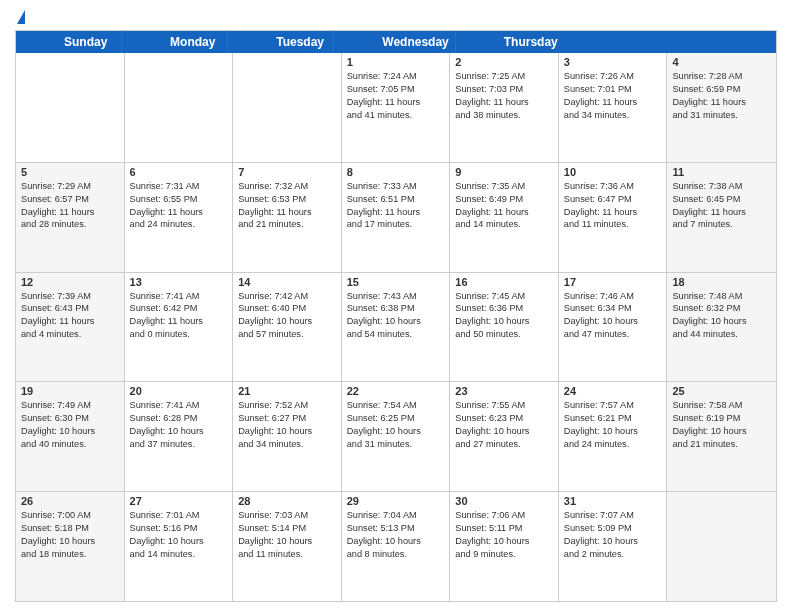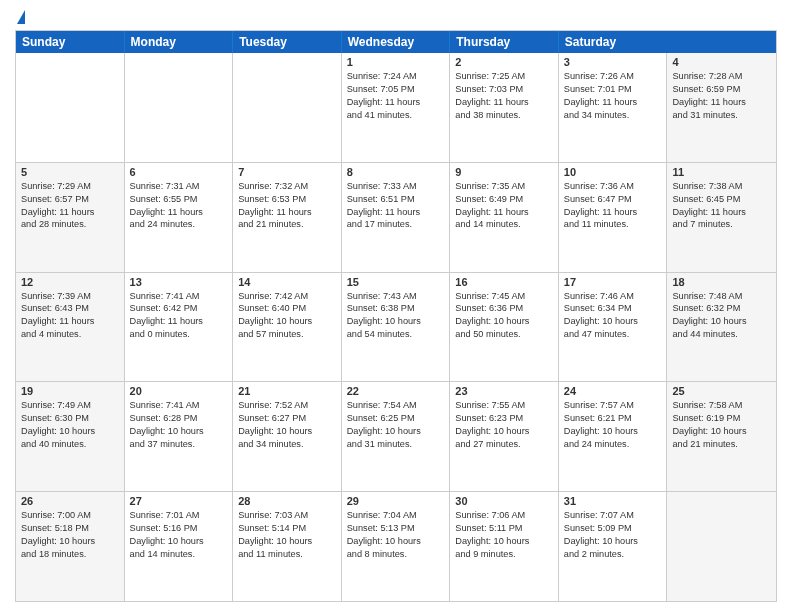--- a/index.html
+++ b/index.html
@@ -71,20 +71,21 @@
       grid-template-columns: repeat(7, 1fr);
       background: #1565c0;
     }
     .cal-header-cell {
       color: #fff;
       font-size: 12px;
       font-weight: bold;
       padding: 4px 6px;
       text-align: left;
       border-right: 1px solid #1976d2;
+      margin-left: 42px;
     }
     .cal-header-cell:last-child { border-right: none; }
     .cal-body {
       flex: 1;
       display: flex;
       flex-direction: column;
     }
     .cal-row {
       display: grid;
       grid-template-columns: repeat(7, 1fr);
@@ -133,21 +134,20 @@
     </div>
   </div>
 
   <div class="calendar">
     <div class="cal-header">
     <div class="cal-header-cell">Sunday</div>
         <div class="cal-header-cell">Monday</div>
         <div class="cal-header-cell">Tuesday</div>
         <div class="cal-header-cell">Wednesday</div>
         <div class="cal-header-cell">Thursday</div>
-        <div class="cal-header-cell">Saturday</div>
       </div>
     <div class="cal-body">
     <div class="cal-row">
           <div class="cal-cell  empty"></div>
           <div class="cal-cell  empty"></div>
           <div class="cal-cell  empty"></div>
           <div class="cal-cell ">
             <span class="day-num">1</span>
             <span class="cell-line">Sunrise: 7:24 AM</span>
             <span class="cell-line">Sunset: 7:05 PM</span>

